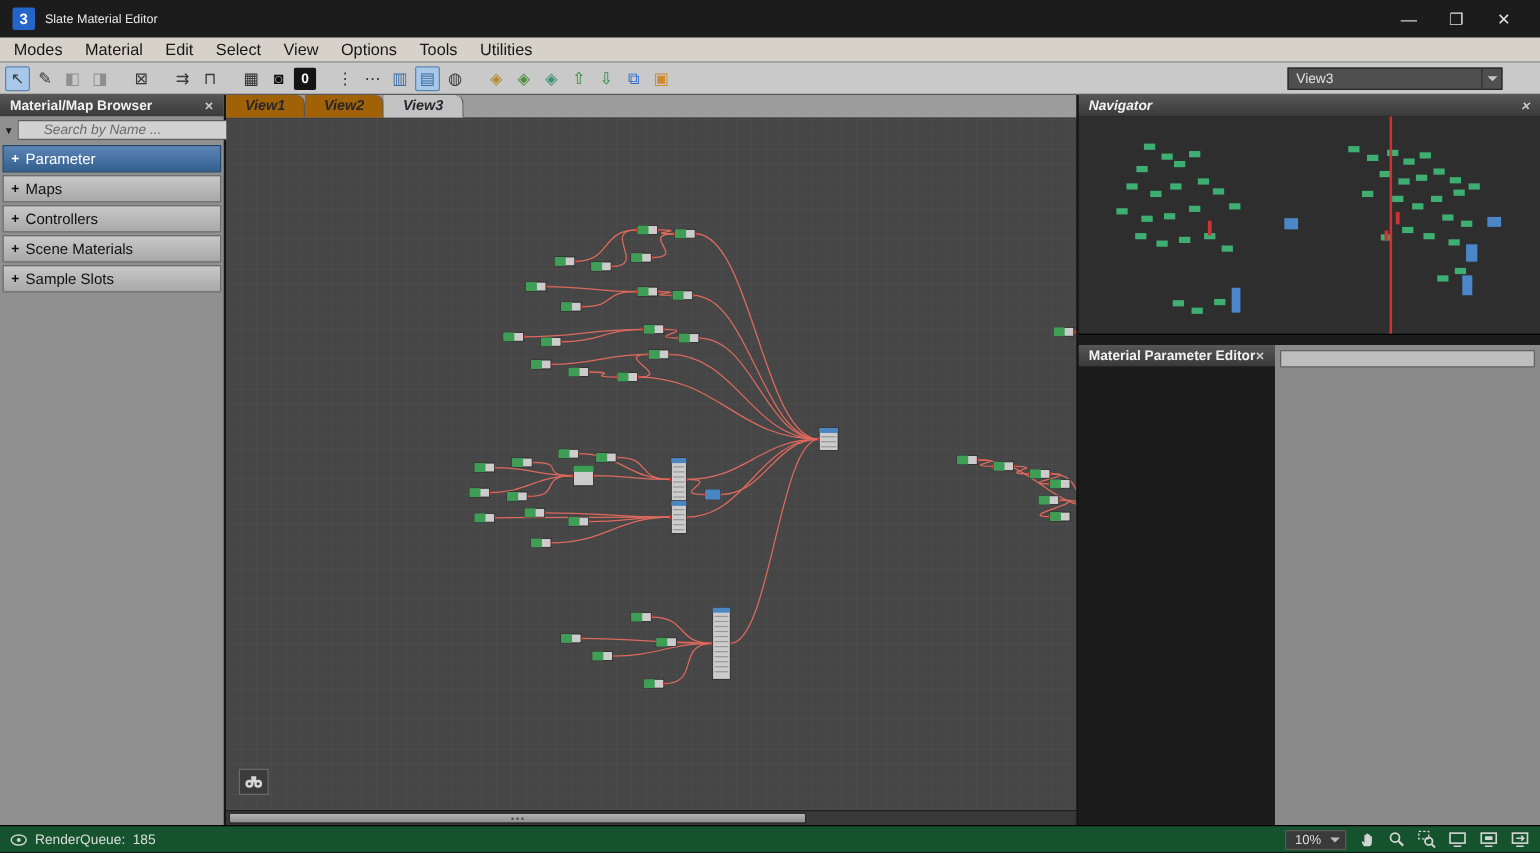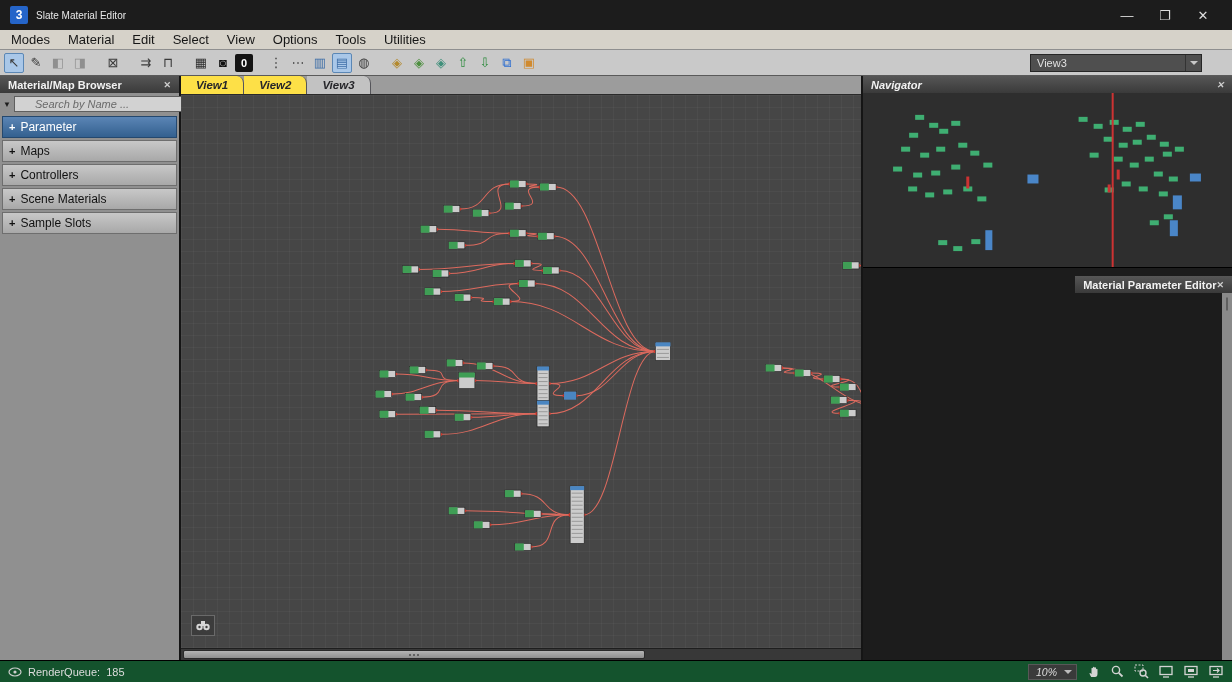--- a/index.html
+++ b/index.html
@@ -42,46 +42,46 @@
   .search-arrow { width:14px; text-align:center; font-size:8px; color:#1d1d1d; cursor:default; }
   .search-input { flex:1; height:16px; background:#d2d2d2; border:1px solid #5f5f5f; font-size:11px; padding:0 20px; font-family:"Liberation Sans",sans-serif; }
   .search-input::placeholder { color:#6a6a6a; font-style:italic; }
   .section-row { height:22px; margin:2px 2px 0 2px; background:linear-gradient(#c8c8c8,#a8a8a8); border:1px solid #6e6e6e; display:flex; align-items:center; padding:0 6px; font-size:12px; color:#111; gap:5px; cursor:default; }
   .section-row .plus { font-weight:bold; font-size:11px; }
   .section-row.selected { background:linear-gradient(#5b85b5,#33608f); color:#fff; border-color:#24486e; }
 
   
   .center { flex:1; display:flex; flex-direction:column; min-width:0; border-right:2px solid #151515; }
   .tabbar { height:19px; background:#9c9c9c; border-bottom:1px solid #2a2a2a; display:flex; flex:0 0 auto; }
-  .tab { padding:0 15px; line-height:19px; font-size:11.5px; font-weight:bold; font-style:italic; color:#26262a; background:#fde047; border-right:1px solid #55555a; border-top-right-radius:7px; cursor:default; }
+  .tab { padding:0 15px; line-height:19px; font-size:11.5px; font-weight:bold; font-style:italic; color:#26262a; background:#a16207; border-right:1px solid #55555a; border-top-right-radius:7px; cursor:default; }
   .tab.active { background:#c2c2c2; }
   .canvas { flex:1; position:relative; overflow:hidden; background-color:#464646;
     background-image:linear-gradient(rgba(255,255,255,0.03) 1px, transparent 1px),
                      linear-gradient(90deg, rgba(255,255,255,0.03) 1px, transparent 1px);
     background-size:12px 12px; }
   .canvas svg.graph { position:absolute; inset:0; width:100%; height:100%; }
   .binocs { position:absolute; left:10px; bottom:12px; width:24px; height:21px; background:#3c3c3c; border:1px solid #6a6a6a; display:flex; align-items:center; justify-content:center; }
   .hscroll { height:12px; background:#383838; border-top:1px solid #1e1e1e; position:relative; flex:0 0 auto; }
   .hthumb { position:absolute; left:2px; top:1px; bottom:1px; width:68%; background:linear-gradient(#b4b4b4,#8f8f8f); border:1px solid #2a2a2a; border-radius:2px; display:flex; align-items:center; justify-content:center; gap:2px; }
   .hthumb i { width:2px; height:2px; background:#4c4c4c; border-radius:50%; }
 
   
   .rightcol { width:369px; flex:0 0 auto; display:flex; flex-direction:column; background:#1c1c1c; }
   .navigator { display:flex; flex-direction:column; flex:0 0 auto;font-style:italic; }
   .nav-canvas { height:175px; background:#2e2e2e; position:relative; border-bottom:1px solid #000; }
   .nav-canvas svg { position:absolute; inset:0; width:100%; height:100%; }
   .right-gap { height:8px; background:#1c1c1c; flex:0 0 auto; }
-  .param { flex:1; display:flex; flex-direction:column; min-height:0;align-items:flex-end; }
+  .param { flex:1; display:flex; flex-direction:row; min-height:0; }
   .param-content { flex:1; background:#8a8a8a; padding:4px; }
   .param-topbar { height:14px; background:#bdbdbd; border:1px solid #5f5f5f; border-radius:1px; }
 
   
   .statusbar { height:22px; background:#14532d; border-top:1px solid #000; display:flex; align-items:center; padding:0 8px; color:#ddd; font-size:11px; flex:0 0 auto; }
   .status-left { display:flex; align-items:center; gap:6px; }
-  .status-right { margin-left:auto; display:flex; align-items:center; gap:9px;font-style:italic; }
+  .status-right { margin-left:auto; display:flex; align-items:center; gap:9px; }
   .zoom-combo { display:flex; align-items:center; background:#3a3a3a; border:1px solid #585858; padding:1px 4px 1px 7px; font-size:10.5px; gap:7px; cursor:default; }
   .zoom-combo::after { content:""; border:4px solid transparent; border-top-color:#bbb; margin-top:4px; }
   .sicon { display:flex; align-items:center; justify-content:center; cursor:default; }
 </style>
 </head>
 <body>
 
 <div class="window">
 
   <div class="titlebar">

